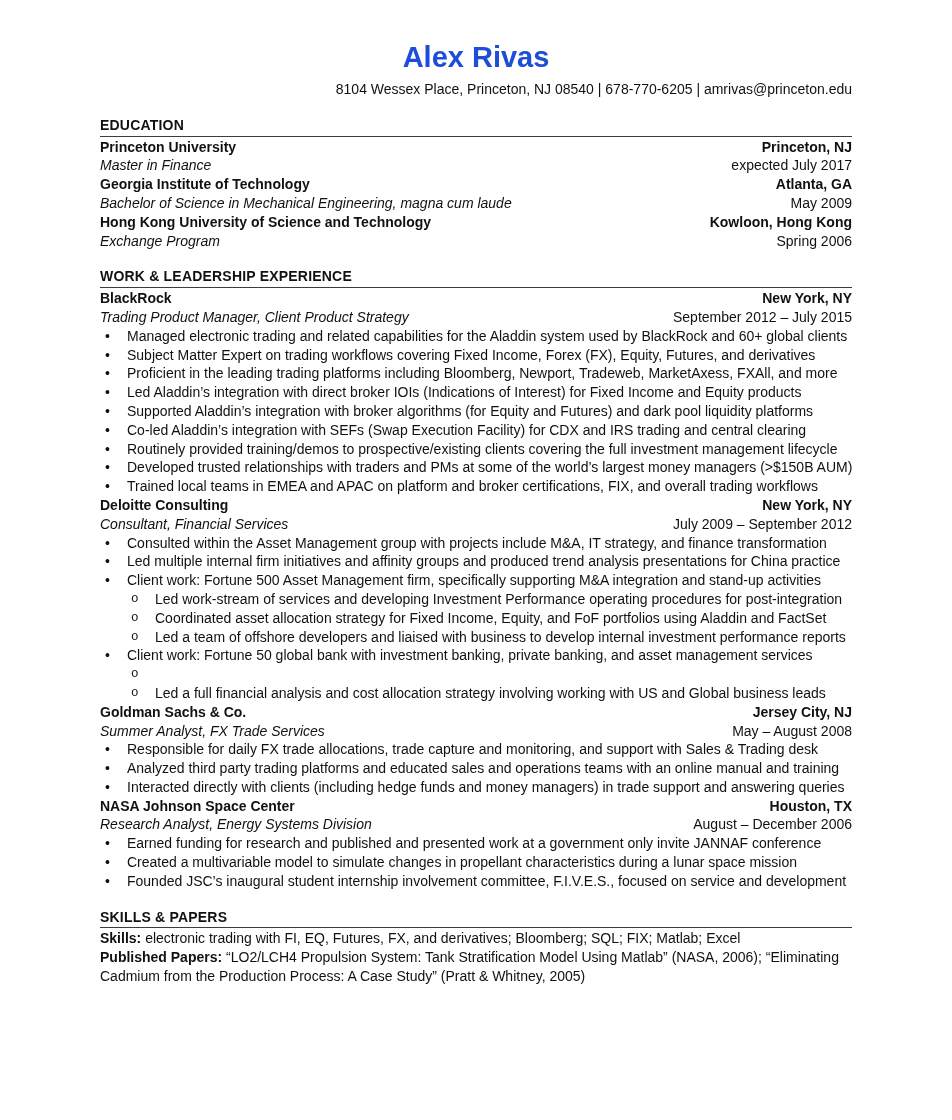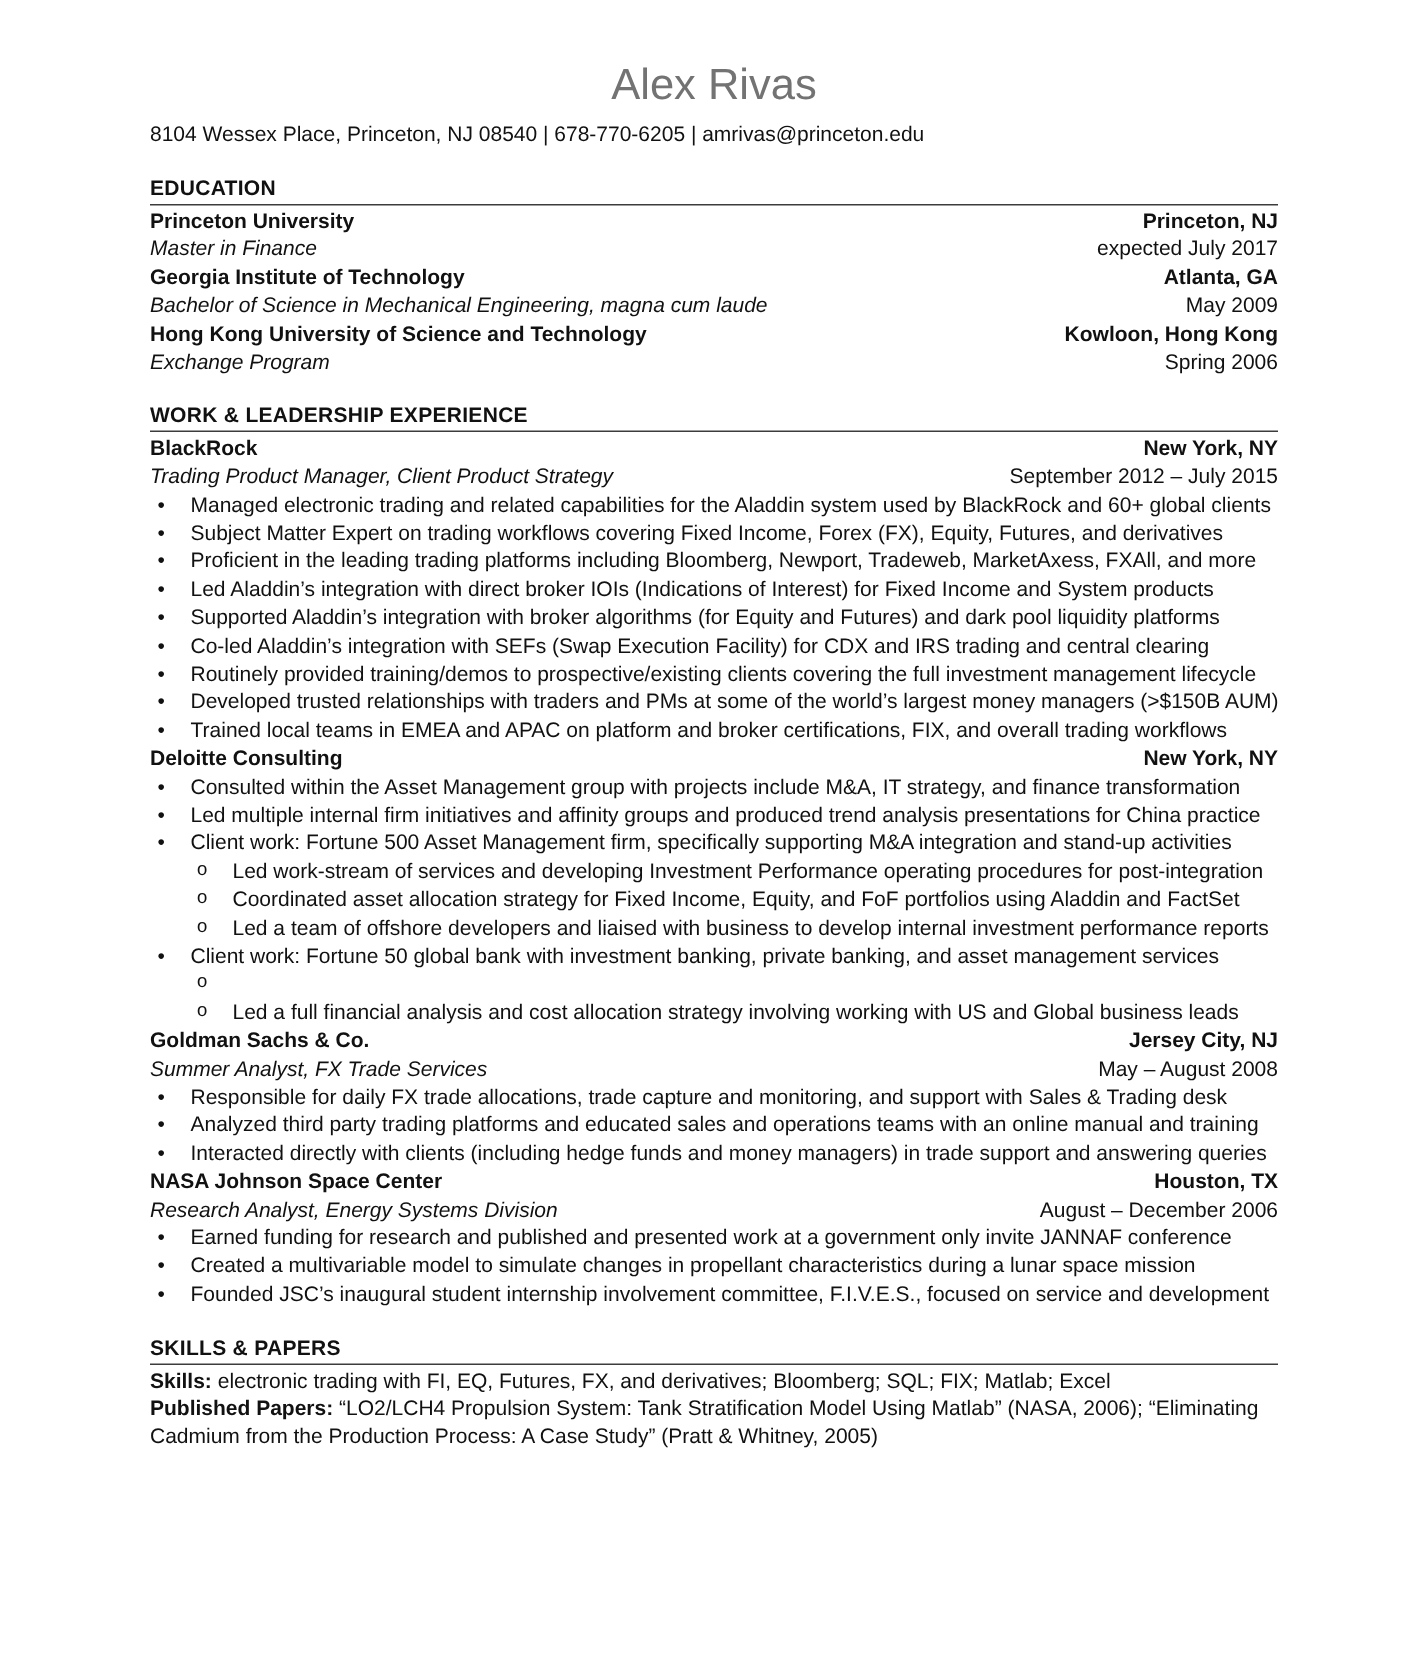--- a/index.html
+++ b/index.html
@@ -13,25 +13,25 @@
     color: #111111;
     font-family: "Liberation Sans", sans-serif;
     font-size: 14px;
     line-height: 18.8px;
     overflow: hidden;
   }
   .name {
     margin: 0 0 6px 0;
     text-align: center;
     font-size: 29px;
-    font-weight: 400;
+    font-weight: 700;
     line-height: 34px;
-    color: #737373;
+    color: #1d4ed8;
   }
-  .contact { text-align: left; white-space: nowrap; }
+  .contact { text-align: right; white-space: nowrap; }
   .section { margin-top: 17px; }
   .section-head {
     text-align: left;
     border-bottom: 1.4px solid #3c3c3c;
     padding-bottom: 1px;
     margin-bottom: 1px;
   }
   .section-title { font-weight: 700; letter-spacing: 0.2px; }
   .row { display: flex; justify-content: space-between; }
   .row .right { text-align: right; white-space: nowrap; margin-left: 12px; }
@@ -115,21 +115,21 @@
       <div class="bullet l1">
           <span class="marker">•</span>
           <span class="btext">Subject Matter Expert on trading workflows covering Fixed Income, Forex (FX), Equity, Futures, and derivatives</span>
         </div>
       <div class="bullet l1">
           <span class="marker">•</span>
           <span class="btext">Proficient in the leading trading platforms including Bloomberg, Newport, Tradeweb, MarketAxess, FXAll, and more</span>
         </div>
       <div class="bullet l1">
           <span class="marker">•</span>
-          <span class="btext">Led Aladdin’s integration with direct broker IOIs (Indications of Interest) for Fixed Income and System products</span>
+          <span class="btext">Led Aladdin’s integration with direct broker IOIs (Indications of Interest) for Fixed Income and Equity products</span>
         </div>
       <div class="bullet l1">
           <span class="marker">•</span>
           <span class="btext">Supported Aladdin’s integration with broker algorithms (for Equity and Futures) and dark pool liquidity platforms</span>
         </div>
       <div class="bullet l1">
           <span class="marker">•</span>
           <span class="btext">Co-led Aladdin’s integration with SEFs (Swap Execution Facility) for CDX and IRS trading and central clearing</span>
         </div>
       <div class="bullet l1">
@@ -143,20 +143,24 @@
       <div class="bullet l1">
           <span class="marker">•</span>
           <span class="btext">Trained local teams in EMEA and APAC on platform and broker certifications, FIX, and overall trading workflows</span>
         </div>
     </div>
 
     <div class="entry">
       <div class="row">
         <span class="org">Deloitte Consulting</span>
         <span class="loc right">New York, NY</span>
+      </div>
+      <div class="row">
+        <span class="role">Consultant, Financial Services</span>
+        <span class="date right">July 2009 – September 2012</span>
       </div>
       <div class="bullet l1">
           <span class="marker">•</span>
           <span class="btext">Consulted within the Asset Management group with projects include M&amp;A, IT strategy, and finance transformation</span>
         </div>
       <div class="bullet l1">
           <span class="marker">•</span>
           <span class="btext">Led multiple internal firm initiatives and affinity groups and produced trend analysis presentations for China practice</span>
         </div>
       <div class="bullet l1">

